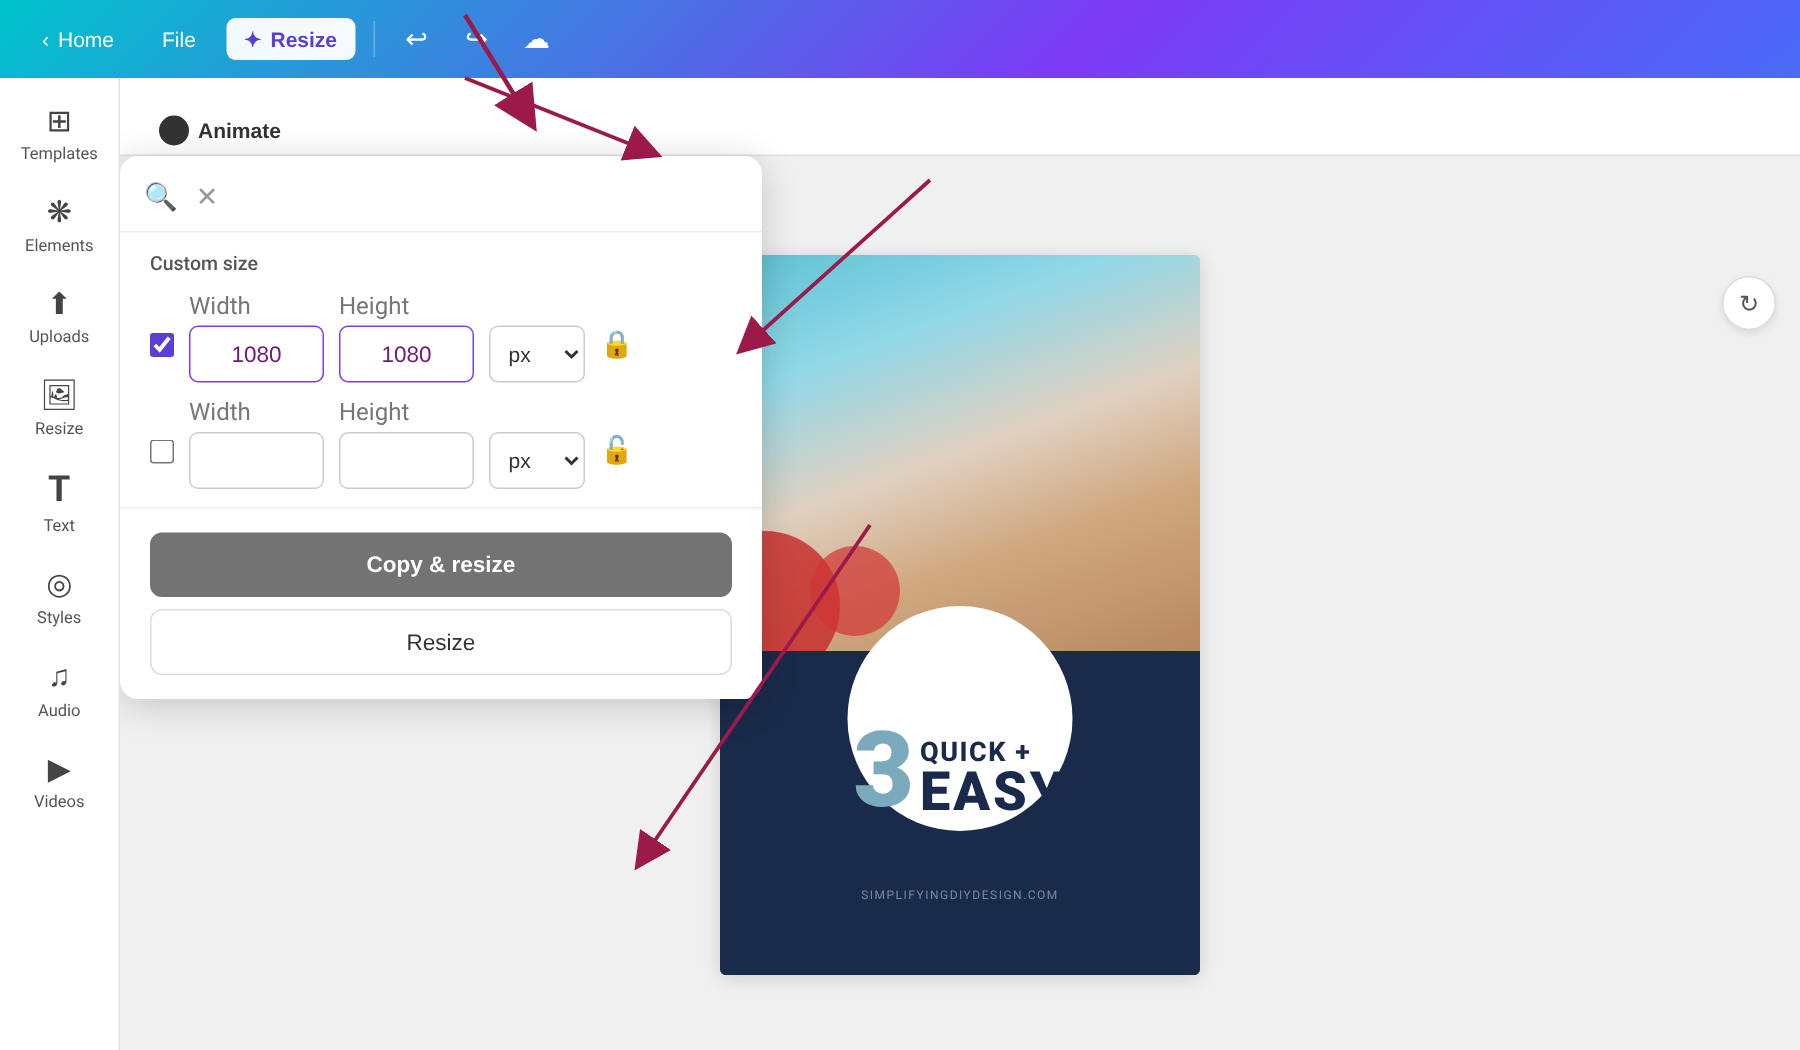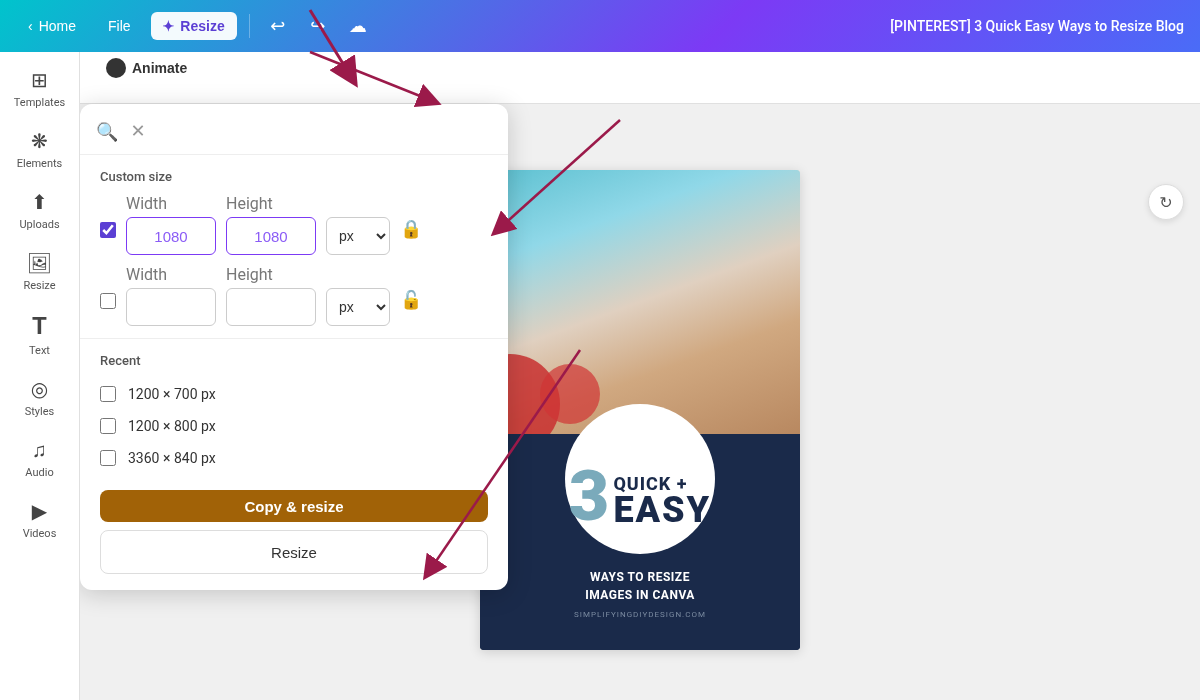--- a/index.html
+++ b/index.html
@@ -64,21 +64,21 @@
       background: #f0f0f0;
       overflow: hidden;
     }
 
     
     #animate-bar {
       height: 52px;
       background: white;
       border-bottom: 1px solid #e0e0e0;
       display: flex;
-      align-items: flex-start;
+      align-items: flex-end;
       padding: 0 16px;
       gap: 12px;
     }
     .animate-btn {
       display: flex; align-items: center; gap: 6px;
       background: none; border: none; cursor: pointer;
       font-size: 14px; font-weight: 600; color: #333;
       padding: 6px 10px; border-radius: 6px;
     }
 
@@ -194,21 +194,21 @@
     .custom-size-row label { font-size: 16px; color: #777; margin-bottom: 4px; display: block; }
     .checkbox-col { padding-top: 28px; }
     .checkbox-input {
       width: 16px; height: 16px; cursor: pointer; accent-color: #5b3fd4;
     }
 
     .size-input-group { display: flex; flex-direction: column; }
     .size-input {
       width: 90px; height: 38px;
       border: 1.5px solid #ccc; border-radius: 6px;
-      font-size: 15px; text-align: center; color: #8b5cf6;
+      font-size: 15px; text-align: center; color: #701a75;
       outline: none; padding: 0 8px;
     }
     .size-input.active { border-color: #7c3af5; }
 
     .unit-select {
       height: 38px; border: 1.5px solid #ccc; border-radius: 6px;
       font-size: 14px; color: #333; padding: 0 8px; cursor: pointer;
       background: white; outline: none; min-width: 64px;
     }
     .lock-icon { font-size: 18px; color: #bbb; padding-top: 24px; }
@@ -222,22 +222,22 @@
 
     .recent-section { padding: 14px 20px 0; }
     .recent-item {
       display: flex; align-items: center; gap: 12px;
       padding: 8px 0; font-size: 14px; color: #333; cursor: pointer;
     }
     .recent-item input[type=checkbox] { width: 16px; height: 16px; accent-color: #5b3fd4; cursor: pointer; }
 
     .panel-buttons { padding: 16px 20px 0; display: flex; flex-direction: column; gap: 8px; }
     .btn-copy-resize {
-      background: #a16207; color: white; border: none; border-radius: 8px;
-      height: 32px; font-size: 15px; font-weight: 600; cursor: pointer; width: 100%;
+      background: #737373; color: white; border: none; border-radius: 8px;
+      height: 43px; font-size: 15px; font-weight: 600; cursor: pointer; width: 100%;
     }
     .btn-resize {
       background: white; color: #333; border: 1.5px solid #ddd; border-radius: 8px;
       height: 44px; font-size: 15px; font-weight: 500; cursor: pointer; width: 100%;
     }
 
     
     #annotations {
       position: absolute;
       top: 0; left: 0;
@@ -259,21 +259,20 @@
     <span>File</span>
   </button>
   <button class="topbar-btn active">
     <span>✦</span>
     <span>Resize</span>
   </button>
   <div class="topbar-divider"></div>
   <button class="topbar-icon-btn">↩</button>
   <button class="topbar-icon-btn">↪</button>
   <button class="topbar-icon-btn">☁</button>
-  <span class="topbar-title">[PINTEREST] 3 Quick Easy Ways to Resize Blog</span>
 </div>
 
 <div id="main">
 
   <div id="sidebar">
     <div class="sidebar-item">
       <span class="sidebar-icon">⊞</span>
       <span>Templates</span>
     </div>
     <div class="sidebar-item">
@@ -342,21 +341,20 @@
             <div style="position:relative;z-index:1;text-align:center;width:100%;">
               <div style="display:flex;align-items:flex-start;justify-content:center;gap:4px;">
                 <span style="font-size:70px;font-weight:900;color:#7aaabb;line-height:0.9;">3</span>
                 <div style="display:flex;flex-direction:column;align-items:flex-start;padding-top:8px;">
                   <span style="font-size:18px;font-weight:800;color:#1a2a4a;text-transform:uppercase;letter-spacing:1px;">QUICK +</span>
                   <span style="font-size:36px;font-weight:900;color:#1a2a4a;text-transform:uppercase;letter-spacing:2px;line-height:0.9;">EASY</span>
                 </div>
               </div>
             </div>
             <div style="margin-top:40px;text-align:center;z-index:1;position:relative;">
-              <div style="font-size:12px;font-weight:700;color:white;text-transform:uppercase;letter-spacing:0.5px;line-height:1.5;">WAYS TO RESIZE<br>IMAGES IN CANVA</div>
               <div style="font-size:8px;color:#7a8aa0;margin-top:6px;letter-spacing:1px;">SIMPLIFYINGDIYDESIGN.COM</div>
             </div>
           </div>
         </div>
       </div>
 
       <div id="refresh-btn">↻</div>
 
     </div>
 
@@ -414,35 +412,20 @@
                 <option>in</option>
                 <option>cm</option>
               </select>
             </div>
             <span class="lock-icon" style="color:#ccc;">🔓</span>
           </div>
         </div>
 
         <div class="panel-divider"></div>
 
-        <div class="recent-section">
-          <div class="section-label">Recent</div>
-          <div class="recent-item">
-            <input type="checkbox" style="">
-            <span>1200 × 700 px</span>
-          </div>
-          <div class="recent-item">
-            <input type="checkbox" style="">
-            <span>1200 × 800 px</span>
-          </div>
-          <div class="recent-item">
-            <input type="checkbox" style="">
-            <span>3360 × 840 px</span>
-          </div>
-        </div>
 
         <div class="panel-buttons">
           <button class="btn-copy-resize">Copy &amp; resize</button>
           <button class="btn-resize">Resize</button>
         </div>
 
       </div>
 
       <div id="annotations">
         <svg class="arrow-svg" viewBox="0 0 1120 648" xmlns="http://www.w3.org/2000/svg">

